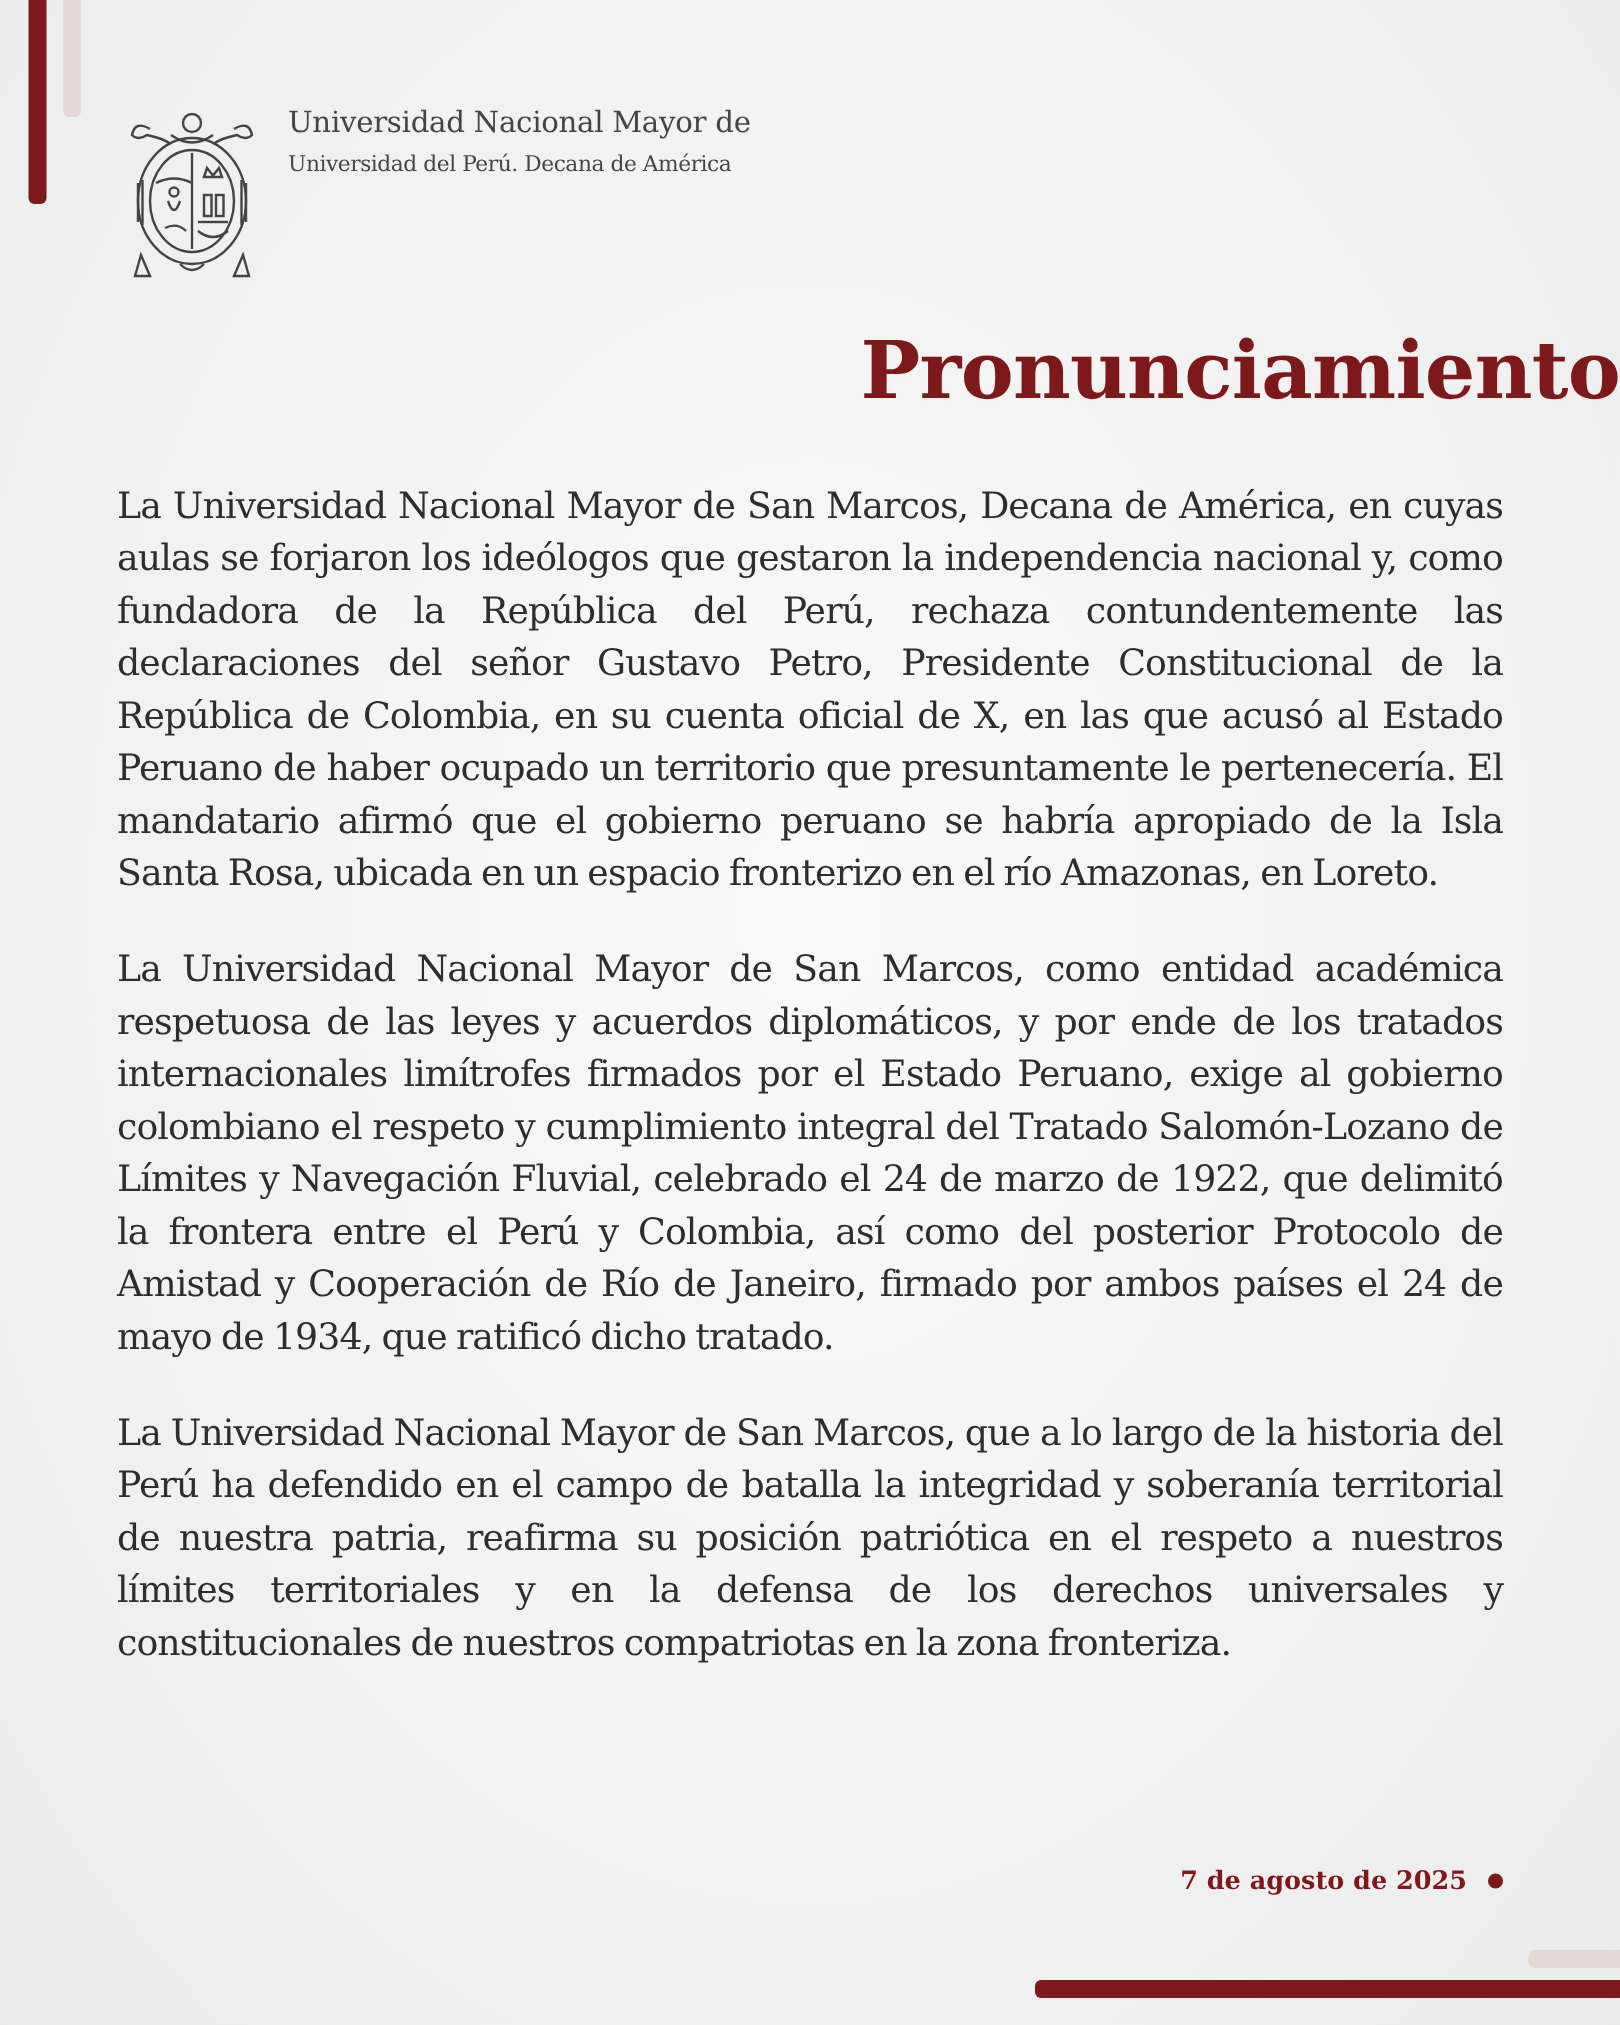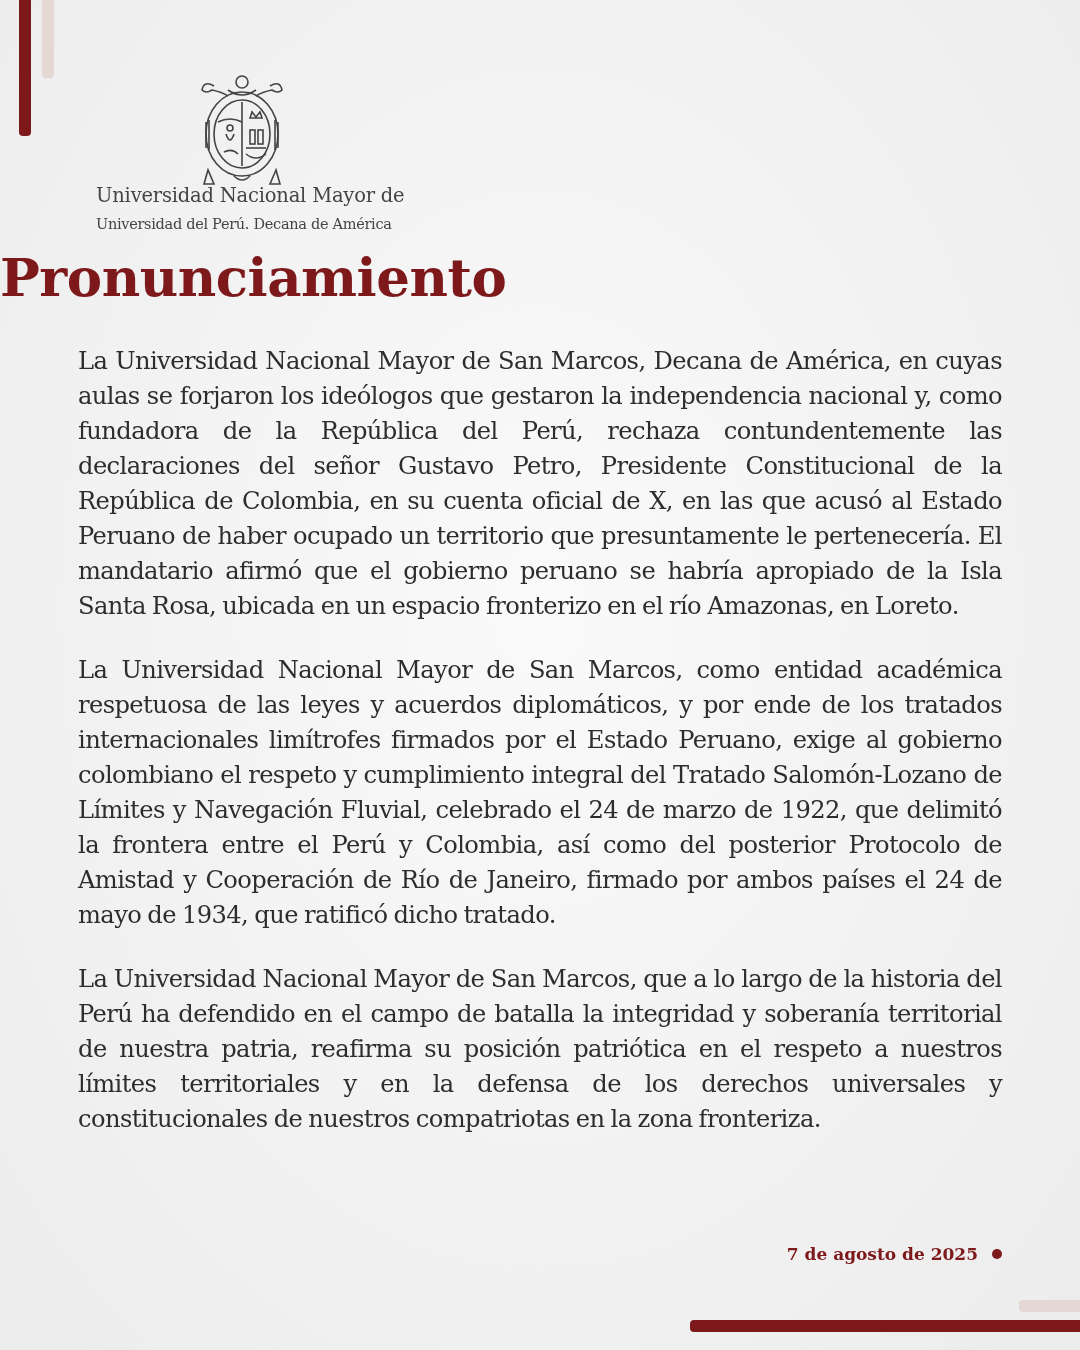--- a/index.html
+++ b/index.html
@@ -8,33 +8,33 @@
     background: radial-gradient(ellipse at 50% 45%, #fafafa 0%, #f2f2f2 55%, #ececec 100%);
     font-family: "DejaVu Serif", serif;
     color: #2b2b2b;
   }
   .bar { position: absolute; border-radius: 3px; }
   .bar-left-dark { left: 19px; top: -5px; width: 12px; height: 141px; background: #7d181b; border-radius: 0 0 4px 4px; }
   .bar-left-light { left: 42px; top: -5px; width: 12px; height: 83px; background: #e5d7d3; border-radius: 0 0 4px 4px; }
   .bar-bottom-dark { left: 690px; top: 1320px; width: 400px; height: 12px; background: #7d181b; border-radius: 4px 0 0 4px; }
   .bar-bottom-light { left: 1019px; top: 1300px; width: 70px; height: 12px; background: #e5d7d3; border-radius: 4px 0 0 4px; }
 
-  .header { position: absolute; left: 80px; top: 72px; display: flex; align-items: center; flex-direction: column; }
+  .header { position: absolute; left: 80px; top: 72px; display: flex; align-items: flex-start; }
   .seal { width: 96px; height: 114px; }
   .logo-text { margin-left: 16px; color: #444; line-height: 1; }
   .logo-line1 { font-size: 19.5px; letter-spacing: -0.2px; }
   .logo-line2 { font-size: 42px; font-weight: bold; letter-spacing: 0px; margin-top: 1px; line-height: 40px; }
   .logo-line3 { font-size: 14.5px; margin-top: 11px; letter-spacing: -0.3px; }
 
   .title {
-    position: absolute; left: 0; right: 0; top: 216px; text-align: left;
-    font-size: 53px; font-weight: bold; color: #7d181b; letter-spacing: -0.5px; margin-top: 30px;
+    position: absolute; left: 0; right: 0; top: 216px; text-align: right;
+    font-size: 53px; font-weight: bold; color: #7d181b; letter-spacing: -0.5px;
   }
 
-  .body-text { position: absolute; left: 78px; width: 924px; top: 320px; margin-top: 24px; }
+  .body-text { position: absolute; left: 78px; width: 924px; top: 320px; }
   .para {
     font-size: 24.2px; line-height: 35px; text-align: justify; margin: 0 0 29px 0;
     letter-spacing: -0.6px; word-spacing: -1px; color: #2d2d2d;
   }
 
   .date-row { position: absolute; right: 78px; top: 1244px; display: flex; align-items: center; justify-content: space-between; }
   .date { font-size: 17px; font-weight: bold; color: #7d181b; }
   .dot { width: 10px; height: 10px; border-radius: 50%; background: #7d181b; margin-left: 14px; }
 </style>
 </head>

